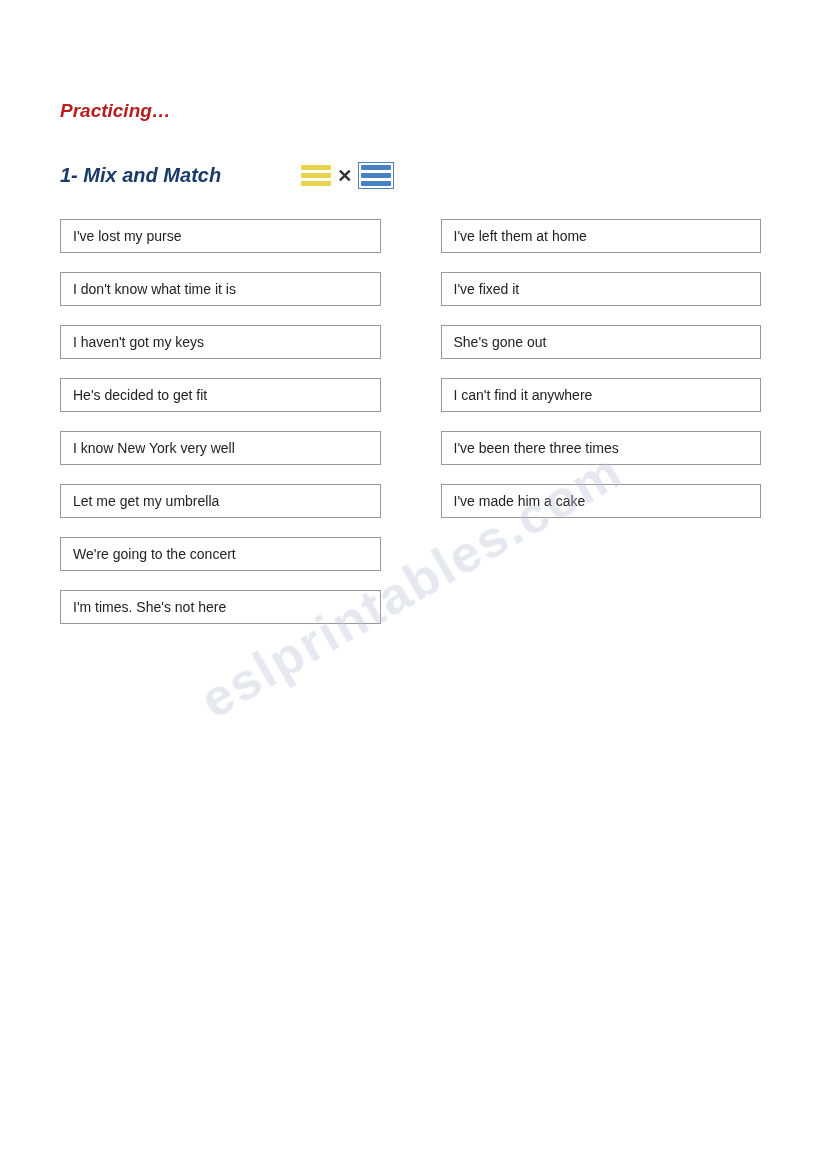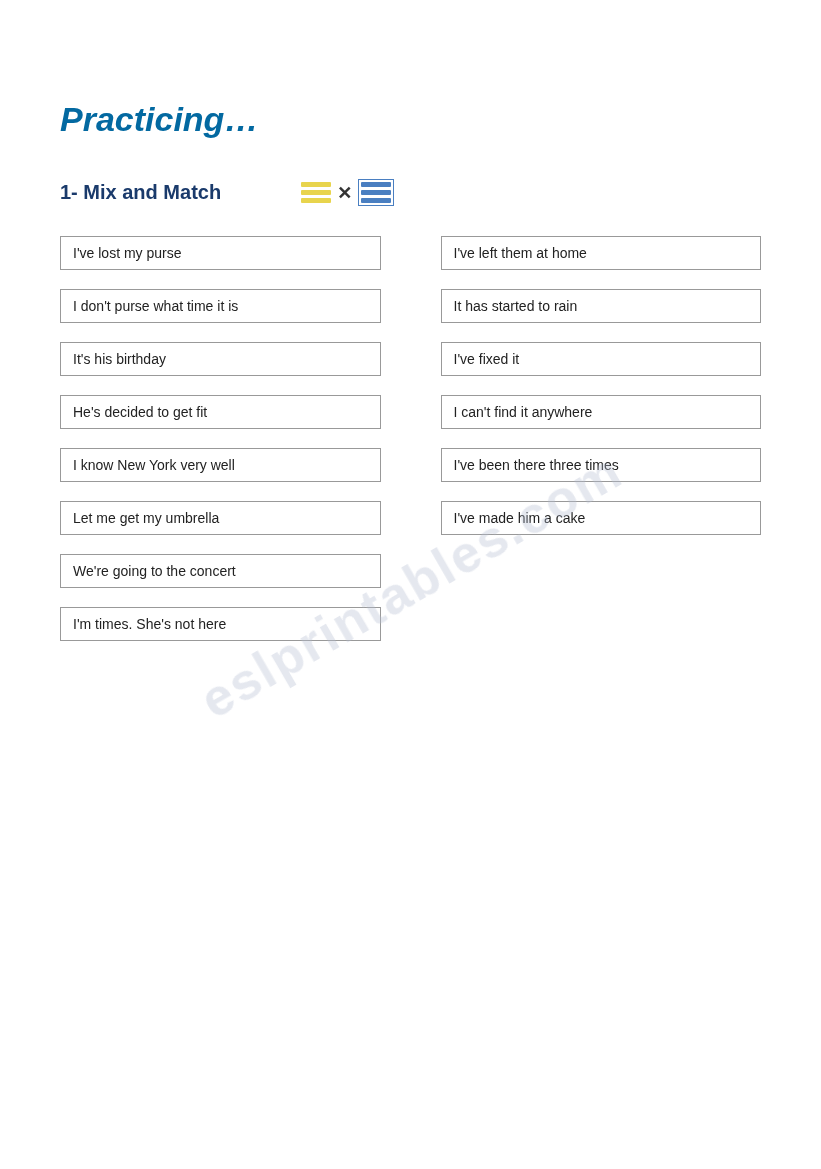--- a/index.html
+++ b/index.html
@@ -12,34 +12,35 @@
       background: #ffffff;
       font-family: Arial, sans-serif;
       width: 821px;
       min-height: 1169px;
       padding: 40px 60px;
     }
 
     .page-title {
       font-style: italic;
       font-weight: bold;
-      color: #0369a1;
-      font-size: 34px;
+      color: #b91c1c;
+      font-size: 19px;
       margin-top: 60px;
       margin-bottom: 40px;
     }
 
     .section-header {
       display: flex;
       align-items: center;
       gap: 20px;
       margin-bottom: 30px;
     }
 
     .section-title {
+      font-style: italic;
       font-weight: bold;
       color: #1a3a6b;
       font-size: 20px;
     }
 
     .icon-group {
       display: flex;
       align-items: center;
       gap: 6px;
       margin-left: 60px;
@@ -134,29 +135,29 @@
         <div class="icon-line"></div>
         <div class="icon-line"></div>
       </div>
     </div>
   </div>
 </div>
 
 <div class="columns-container">
   <div class="column" id="left-col">
       <div class="phrase-box">I've lost my purse</div>
-      <div class="phrase-box">I don't purse what time it is</div>
-      <div class="phrase-box">It's his birthday</div>
+      <div class="phrase-box">I don't know what time it is</div>
+      <div class="phrase-box">I haven't got my keys</div>
       <div class="phrase-box">He's decided to get fit</div>
       <div class="phrase-box">I know New York very well</div>
       <div class="phrase-box">Let me get my umbrella</div>
       <div class="phrase-box">We're going to the concert</div>
       <div class="phrase-box">I'm times. She's not here</div>
     </div>
   <div class="column" id="right-col">
       <div class="phrase-box">I've left them at home</div>
-      <div class="phrase-box">It has started to rain</div>
       <div class="phrase-box">I've fixed it</div>
+      <div class="phrase-box">She's gone out</div>
       <div class="phrase-box">I can't find it anywhere</div>
       <div class="phrase-box">I've been there three times</div>
       <div class="phrase-box">I've made him a cake</div>
     </div>
 </div>
 
 </body></html>

